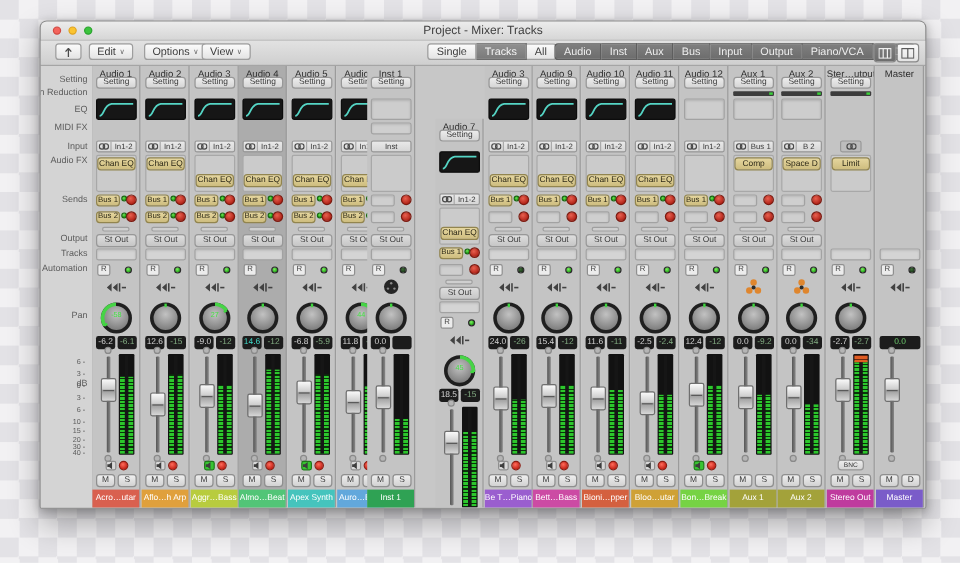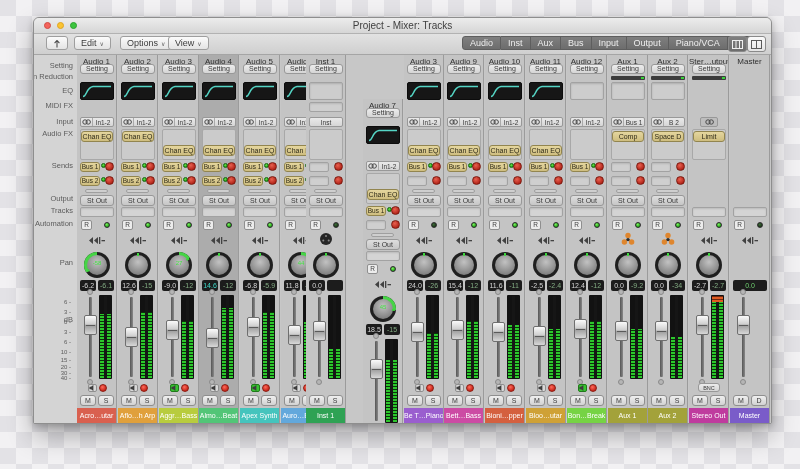--- a/index.html
+++ b/index.html
@@ -121,20 +121,25 @@
       </div>
     <div class="tbtn" style="left:86px;">
         <span>Options</span>
         <span class="chev">∨</span>
       </div>
     <div class="tbtn" style="left:134px;">
         <span>View</span>
         <span class="chev">∨</span>
       </div>
 
+    <div class="seg" style="left:322px;">
+      <div class="s">Single</div>
+      <div class="s on">Tracks</div>
+      <div class="s">All</div>
+    </div>
 
     <div class="seg dark" style="left:428px;">
       <div class="s">Audio</div>
       <div class="s">Inst</div>
       <div class="s">Aux</div>
       <div class="s">Bus</div>
       <div class="s">Input</div>
       <div class="s">Output</div>
       <div class="s">Piano/VCA</div>
       <div class="s">MIDI</div>

